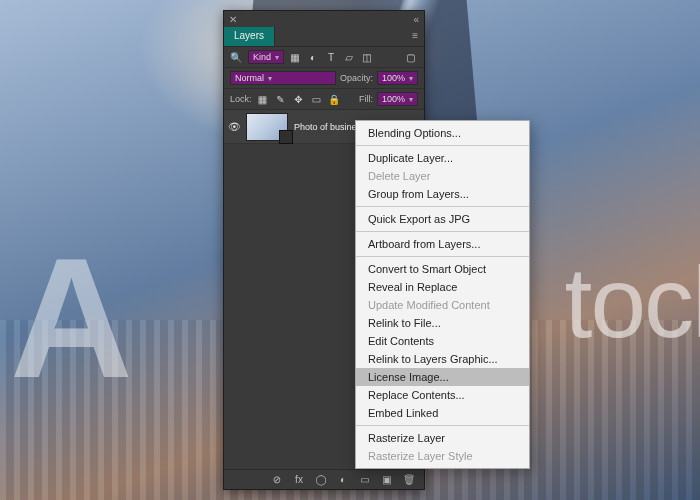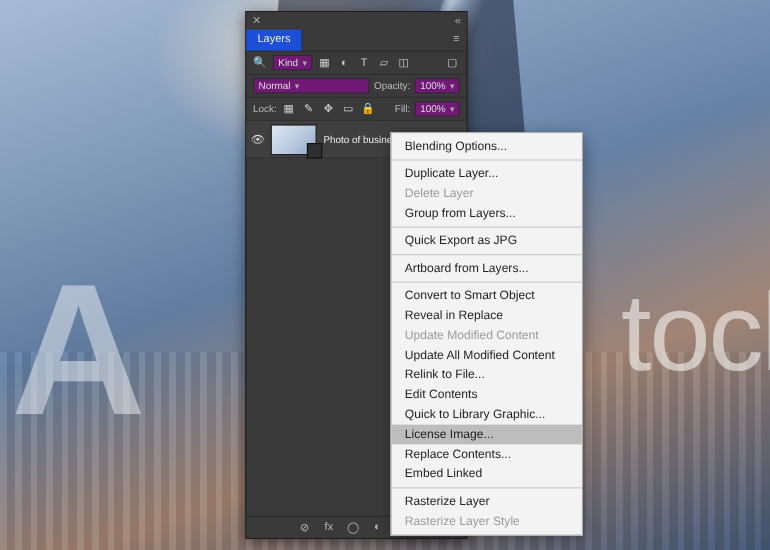--- a/index.html
+++ b/index.html
@@ -29,21 +29,21 @@
 
   
   .panel {
     position:absolute; left:223px; top:10px; width:202px; height:480px;
     background:#3a3a3a; border:1px solid #1e1e1e; box-shadow:0 3px 12px rgba(0,0,0,0.5);
     font-size:10px; color:#cfcfcf;
   }
   .panel-topbar { height:16px; background:#3a3a3a; display:flex; align-items:center; padding:0 5px; justify-content:space-between; color:#aaa; }
   .close-x { font-size:10px; cursor:pointer; }
   .tabbar { height:20px; background:#3a3a3a; border-bottom:1px solid #2b2b2b; display:flex; }
-  .tab { padding:3px 10px; font-size:10px; background:#1d4ed8; color:#eee; border-right:1px solid #2b2b2b; }
+  .tab { padding:3px 10px; font-size:10px; background:#0f766e; color:#eee; border-right:1px solid #2b2b2b; }
   .tab-menu { margin-left:auto; padding:3px 6px; color:#aaa; }
 
   .row { display:flex; align-items:center; gap:4px; padding:3px 6px; border-bottom:1px solid #2f2f2f; }
   .row .lbl { font-size:9px; color:#bbb; }
   .select { background:#701a75; border:1px solid #2b2b2b; padding:1px 4px; font-size:9px; color:#ddd; position:relative; }
   .select::after { content:"▾"; font-size:8px; margin-left:4px; color:#aaa; }
   .iconbtn { width:14px; height:14px; display:flex; align-items:center; justify-content:center; color:#ccc; font-size:10px; }
 
   .layer-list { background:#3f3f3f; }
   .layer-row { display:flex; align-items:center; height:34px; padding:2px 4px; gap:6px; border-bottom:1px solid #333; }
@@ -149,23 +149,22 @@
     <div class="ci disabled">Delete Layer</div>
     <div class="ci">Group from Layers...</div>
     <div class="sep"></div>
     <div class="ci">Quick Export as JPG</div>
     <div class="sep"></div>
     <div class="ci">Artboard from Layers...</div>
     <div class="sep"></div>
     <div class="ci">Convert to Smart Object</div>
     <div class="ci">Reveal in Replace</div>
     <div class="ci disabled">Update Modified Content</div>
-    <div class="ci">Update All Modified Content</div>
     <div class="ci">Relink to File...</div>
     <div class="ci">Edit Contents</div>
-    <div class="ci">Quick to Library Graphic...</div>
+    <div class="ci">Relink to Layers Graphic...</div>
     <div class="ci hover">License Image...</div>
     <div class="ci">Replace Contents...</div>
     <div class="ci">Embed Linked</div>
     <div class="sep"></div>
     <div class="ci">Rasterize Layer</div>
     <div class="ci disabled">Rasterize Layer Style</div>
   </div>
 
 </body></html>

